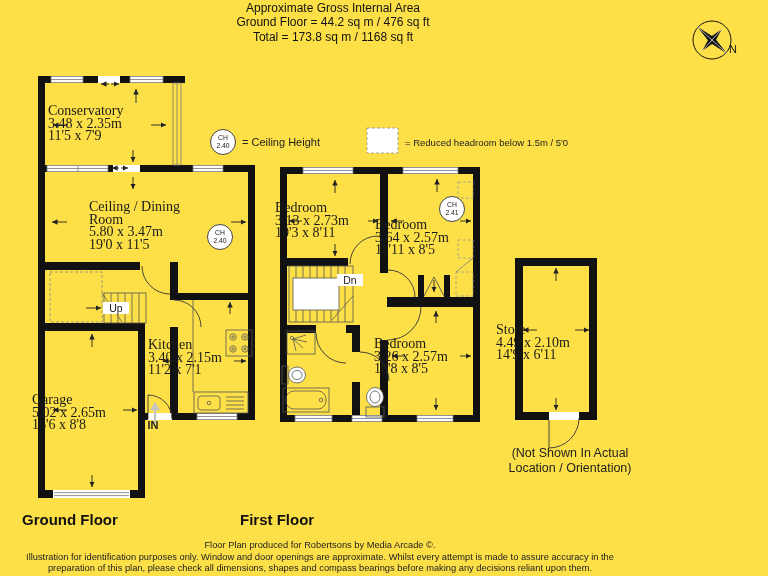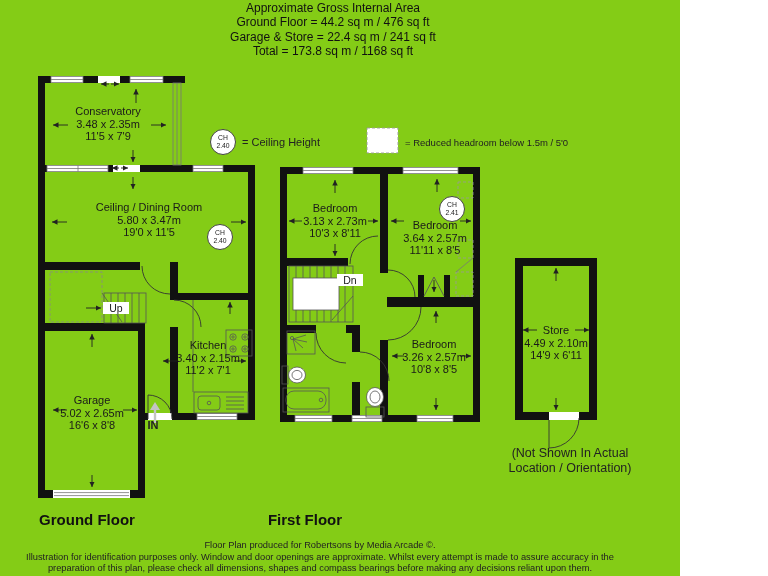--- a/index.html
+++ b/index.html
@@ -1,28 +1,28 @@
 <!DOCTYPE html>
 <html><head>
 <meta charset="utf-8">
 <style>
   html,body{margin:0;padding:0;background:#fff;}
-  #stage{position:relative;width:680px;height:576px;background:#84cc16;overflow:hidden;
+  #stage{position:relative;width:768px;height:576px;background:#fde047;overflow:hidden;
          font-family:"Liberation Sans",sans-serif;color:#111;}
   svg{position:absolute;left:0;top:0;}
   .abs{position:absolute;}
   .hdr{left:133px;top:1px;width:400px;text-align:center;font-size:12px;line-height:14.4px;color:#111;}
-  .room-label{text-align:center;font-size:11px;line-height:12.6px;color:#1a1a1a;width:120px;}
+  .room-label{text-align:left;font-size:14px;line-height:12.6px;color:#1a1a1a;width:120px;font-family:Liberation Serif, serif;}
   .room-label span{display:block;}
   .ch-circle{width:26px;height:26px;border:1px solid #444;border-radius:50%;
              display:flex;flex-direction:column;align-items:center;justify-content:center;
              font-size:6.8px;line-height:7.6px;color:#222;background:#fff;box-sizing:border-box;}
   .legend-text{font-size:11px;color:#222;}
   .legend-text-sm{font-size:9.5px;color:#222;}
-  .floor-label{font-size:15px;font-weight:bold;color:#111;width:130px;text-align:center;}
+  .floor-label{font-size:15px;font-weight:bold;color:#111;width:130px;}
   .stair-word{font-size:10.5px;background:#fff;padding:0 1px;color:#1a1a1a;text-align:center;}
   .in-word{font-size:11px;font-weight:bold;color:#222;text-align:center;}
   .store-note{width:160px;text-align:center;font-size:12.5px;line-height:15px;color:#222;}
   .footer{left:0;top:540px;width:640px;text-align:center;font-size:9.3px;line-height:11.6px;color:#222;}
   .compass-n{font-size:11px;color:#111;}
 </style>
 </head>
 <body>
 
 <div id="stage">
@@ -268,21 +268,20 @@
     <line x1="537" y1="330" x2="523" y2="330" marker-end="url(#ah)"></line>
     <line x1="575" y1="330" x2="589" y2="330" marker-end="url(#ah)"></line>
     <line x1="556" y1="281" x2="556" y2="268" marker-end="url(#ah)"></line>
     <line x1="556" y1="398" x2="556" y2="410" marker-end="url(#ah)"></line>
   </g>
 </svg>
 
   <div class="abs hdr">
     <div>Approximate Gross Internal Area</div>
     <div>Ground Floor = 44.2 sq m / 476 sq ft</div>
-    <div>Garage &amp; Store = 22.4 sq m / 241 sq ft</div>
     <div>Total = 173.8 sq m / 1168 sq ft</div>
   </div>
 
   <div class="abs compass-n" style="left:729px;top:43px;">N</div>
 
   <div class="abs ch-circle" style="left:210px;top:129px;">
     <span>CH</span>
     <span>2.40</span>
   </div>
   <div class="abs legend-text" style="left:242px;top:136px;">= Ceiling Height</div>

